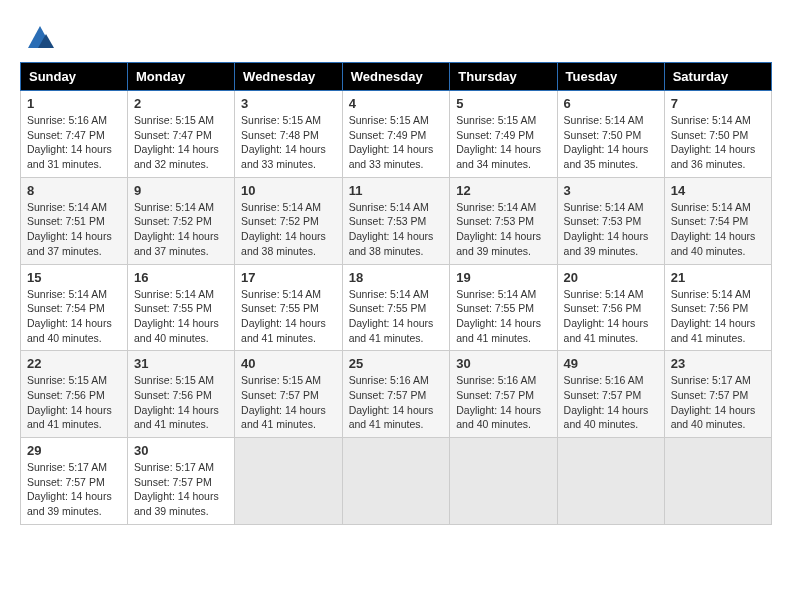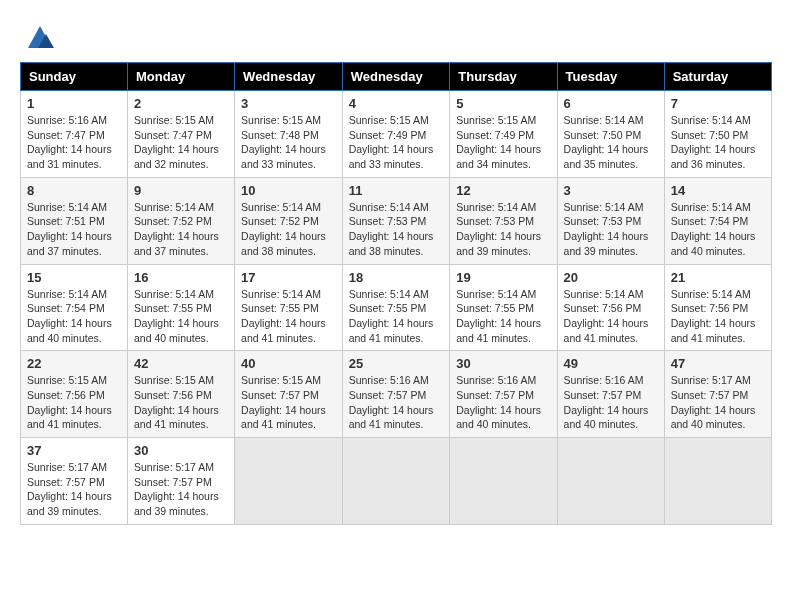--- a/index.html
+++ b/index.html
@@ -209,47 +209,47 @@
           <span class="day-number">21</span>
           <div class="cell-content">Sunrise: 5:14 AM<br>Sunset: 7:56 PM<br>Daylight: 14 hours<br>and 41 minutes.</div>
         </td>
       </tr>
       <tr>
         <td>
           <span class="day-number">22</span>
           <div class="cell-content">Sunrise: 5:15 AM<br>Sunset: 7:56 PM<br>Daylight: 14 hours<br>and 41 minutes.</div>
         </td>
         <td>
-          <span class="day-number">42</span>
+          <span class="day-number">31</span>
           <div class="cell-content">Sunrise: 5:15 AM<br>Sunset: 7:56 PM<br>Daylight: 14 hours<br>and 41 minutes.</div>
         </td>
         <td>
           <span class="day-number">40</span>
           <div class="cell-content">Sunrise: 5:15 AM<br>Sunset: 7:57 PM<br>Daylight: 14 hours<br>and 41 minutes.</div>
         </td>
         <td>
           <span class="day-number">25</span>
           <div class="cell-content">Sunrise: 5:16 AM<br>Sunset: 7:57 PM<br>Daylight: 14 hours<br>and 41 minutes.</div>
         </td>
         <td>
           <span class="day-number">30</span>
           <div class="cell-content">Sunrise: 5:16 AM<br>Sunset: 7:57 PM<br>Daylight: 14 hours<br>and 40 minutes.</div>
         </td>
         <td>
           <span class="day-number">49</span>
           <div class="cell-content">Sunrise: 5:16 AM<br>Sunset: 7:57 PM<br>Daylight: 14 hours<br>and 40 minutes.</div>
         </td>
         <td>
-          <span class="day-number">47</span>
+          <span class="day-number">23</span>
           <div class="cell-content">Sunrise: 5:17 AM<br>Sunset: 7:57 PM<br>Daylight: 14 hours<br>and 40 minutes.</div>
         </td>
       </tr>
       <tr>
         <td>
-          <span class="day-number">37</span>
+          <span class="day-number">29</span>
           <div class="cell-content">Sunrise: 5:17 AM<br>Sunset: 7:57 PM<br>Daylight: 14 hours<br>and 39 minutes.</div>
         </td>
         <td>
           <span class="day-number">30</span>
           <div class="cell-content">Sunrise: 5:17 AM<br>Sunset: 7:57 PM<br>Daylight: 14 hours<br>and 39 minutes.</div>
         </td>
         <td class="empty-cell"></td>
         <td class="empty-cell"></td>
         <td class="empty-cell"></td>
         <td class="empty-cell"></td>

